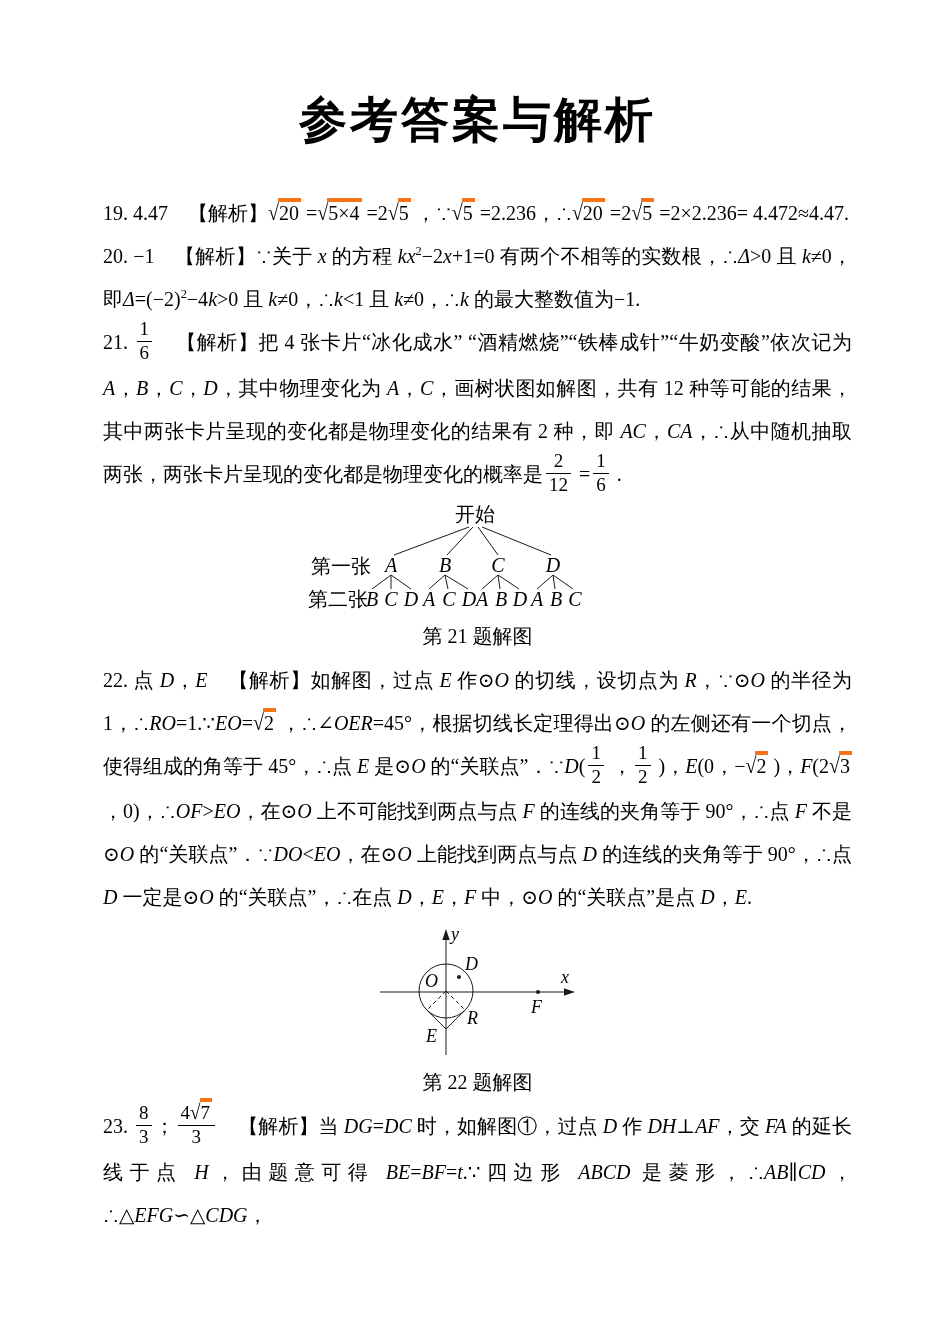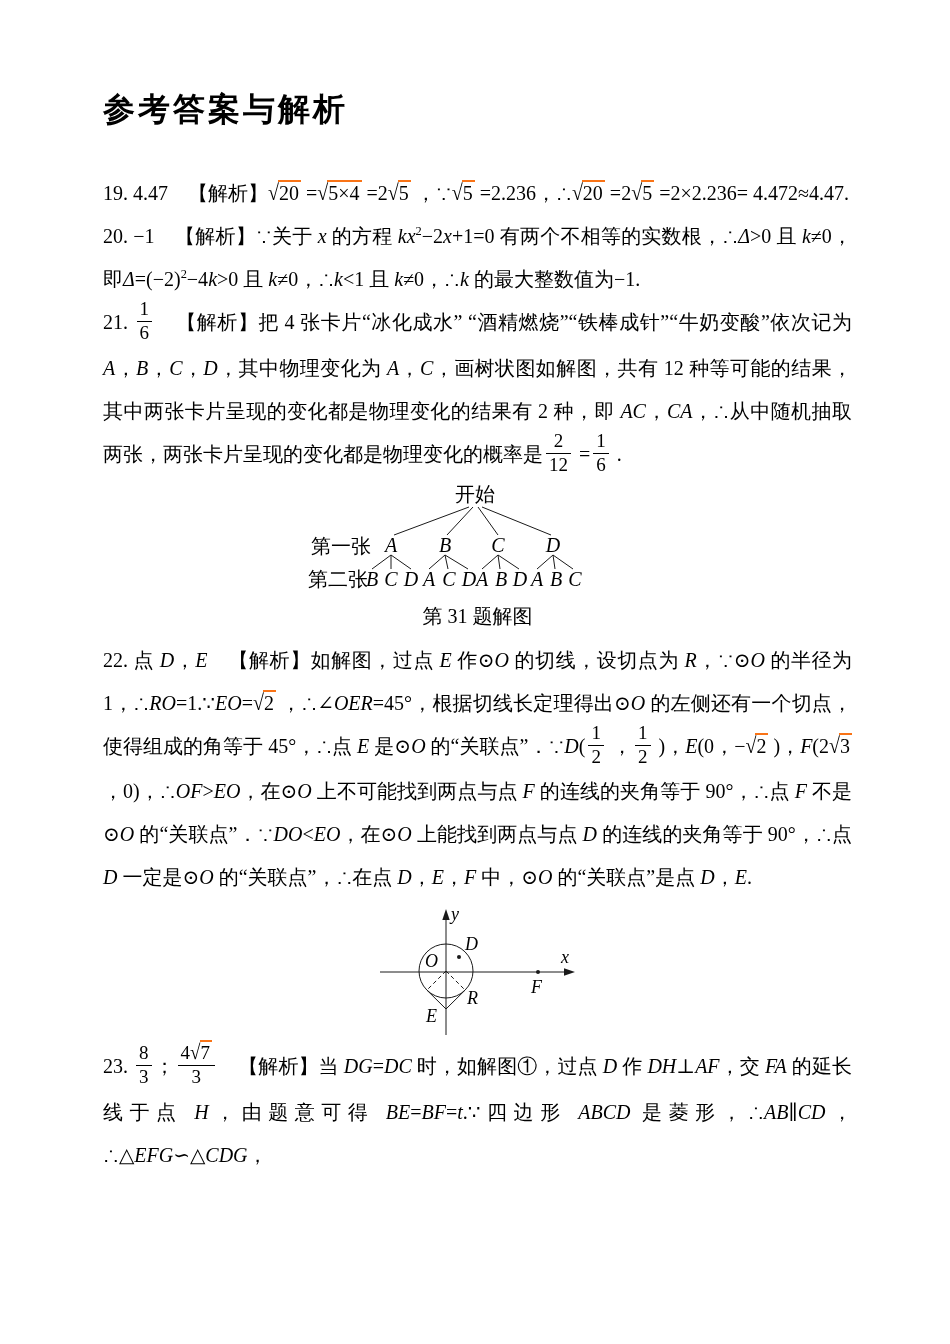--- a/index.html
+++ b/index.html
@@ -3,31 +3,31 @@
 <meta charset="utf-8">
 <style>
   html,body{margin:0;padding:0;background:#ffffff;}
   body{
     width:950px;height:1344px;overflow:hidden;color:#000;
     font-family:"Liberation Serif","DejaVu Serif",serif;
     font-size:20px;
   }
   .page{padding:88px 98px 0 103px;}
   .doc-title{
-    font-size:32px;font-weight:bold;
+    text-align:center;font-size:48px;font-weight:bold;
     letter-spacing:3px;margin:0 0 40px 0;
   }
   .prob{margin:0;line-height:43px;text-align:justify;text-justify:inter-ideograph;}
   .prob b{font-weight:normal;}
   .prob i, svg text.var{font-style:italic;}
   sup{font-size:0.62em;vertical-align:super;line-height:0;}
   
   .sqrt{white-space:nowrap;display:inline-block;line-height:1;}
   .rs{display:inline-block;transform:scaleY(1.12);transform-origin:bottom;margin-right:-1px;}
-  .rc{border-top:2px solid #f97316;padding:0 2px 0 1px;}
+  .rc{border-top:4px solid #f97316;padding:0 2px 0 1px;}
   
   .frac{display:inline-block;vertical-align:middle;text-align:center;
         line-height:1.1;margin:0 3px;position:relative;top:-3px;font-size:0.95em;}
   .fnum{display:block;border-bottom:1px solid #000;padding:0 3px 1px;}
   .fden{display:block;padding:1px 3px 0;}
   
   .figure{text-align:center;margin:6px 0 2px;}
   .figure svg{display:block;margin:0 auto;}
   .fig-caption{text-align:center;line-height:34px;margin-bottom:6px;}
   svg line, svg circle.outline, svg path{stroke:#1a1a1a;fill:none;}
@@ -86,21 +86,21 @@
       <text class="var" x="151" y="101" font-size="20" text-anchor="middle">C</text>
       <text class="var" x="171" y="101" font-size="20" text-anchor="middle">D</text>
       <text class="var" x="184" y="101" font-size="20" text-anchor="middle">A</text>
       <text class="var" x="203" y="101" font-size="20" text-anchor="middle">B</text>
       <text class="var" x="222" y="101" font-size="20" text-anchor="middle">D</text>
       <text class="var" x="239" y="101" font-size="20" text-anchor="middle">A</text>
       <text class="var" x="258" y="101" font-size="20" text-anchor="middle">B</text>
       <text class="var" x="277" y="101" font-size="20" text-anchor="middle">C</text>
     </svg>
   </div>
-  <div class="fig-caption">第 31 题解图</div>
+  <div class="fig-caption">第 21 题解图</div>
 
   <p class="prob"><span>22. 点 </span><i>D</i><span>，</span><i>E</i><span>　</span><b>【解析】</b><span>如解图，过点 </span><i>E</i><span> 作⊙</span><i>O</i><span> 的切线，设切点为 </span><i>R</i><span>，∵⊙</span><i>O</i><span> 的半径为 1，∴</span><i>RO</i><span>=1.∵</span><i>EO</i><span>=</span><span class="sqrt"><span class="rs">√</span><span class="rc">2</span></span><span> ，∴∠</span><i>OER</i><span>=45°，根据切线长定理得出⊙</span><i>O</i><span> 的左侧还有一个切点，使得组成的角等于 45°，∴点 </span><i>E</i><span> 是⊙</span><i>O</i><span> 的“关联点”．∵</span><i>D</i><span>(</span><span class="frac"><span class="fnum"><span>1</span></span><span class="fden"><span>2</span></span></span><span> ，</span><span class="frac"><span class="fnum"><span>1</span></span><span class="fden"><span>2</span></span></span><span> )，</span><i>E</i><span>(0，−</span><span class="sqrt"><span class="rs">√</span><span class="rc">2</span></span><span> )，</span><i>F</i><span>(2</span><span class="sqrt"><span class="rs">√</span><span class="rc">3</span></span><span> ，0)，∴</span><i>OF</i><span>&gt;</span><i>EO</i><span>，在⊙</span><i>O</i><span> 上不可能找到两点与点 </span><i>F</i><span> 的连线的夹角等于 90°，∴点 </span><i>F</i><span> 不是⊙</span><i>O</i><span> 的“关联点”．∵</span><i>DO</i><span>&lt;</span><i>EO</i><span>，在⊙</span><i>O</i><span> 上能找到两点与点 </span><i>D</i><span> 的连线的夹角等于 90°，∴点 </span><i>D</i><span> 一定是⊙</span><i>O</i><span> 的“关联点”，∴在点 </span><i>D</i><span>，</span><i>E</i><span>，</span><i>F</i><span> 中，⊙</span><i>O</i><span> 的“关联点”是点 </span><i>D</i><span>，</span><i>E</i><span>.</span></p>
 
   <div class="figure">
     <svg width="220" height="138" viewBox="0 0 220 138">
 
       <line x1="12" y1="67" x2="198" y2="67"></line>
       <polygon class="arrow" points="196,63.2 207,67 196,70.8"></polygon>
       <line x1="78" y1="13" x2="78" y2="130"></line>
       <polygon class="arrow" points="74.3,15 78,4 81.7,15"></polygon>
@@ -118,16 +118,17 @@
 
       <text class="var" x="70" y="62" font-size="18" text-anchor="end">O</text>
       <text class="var" x="97" y="45" font-size="18">D</text>
       <text class="var" x="99" y="99" font-size="18">R</text>
       <text class="var" x="58" y="117" font-size="18">E</text>
       <text class="var" x="163" y="88" font-size="18">F</text>
       <text class="var" x="193" y="58" font-size="18">x</text>
       <text class="var" x="83" y="15" font-size="18">y</text>
     </svg>
   </div>
+  <div class="fig-caption">第 22 题解图</div>
 
   <p class="prob"><span>23. </span><span class="frac"><span class="fnum"><span>8</span></span><span class="fden"><span>3</span></span></span><span>；</span><span class="frac"><span class="fnum"><span>4</span><span class="sqrt"><span class="rs">√</span><span class="rc">7</span></span></span><span class="fden"><span>3</span></span></span><span>　</span><b>【解析】</b><span>当 </span><i>DG</i><span>=</span><i>DC</i><span> 时，如解图①，过点 </span><i>D</i><span> 作 </span><i>DH</i><span>⊥</span><i>AF</i><span>，交 </span><i>FA</i><span> 的延长线于点 </span><i>H</i><span>，由题意可得 </span><i>BE</i><span>=</span><i>BF</i><span>=</span><i>t</i><span>.∵四边形 </span><i>ABCD</i><span> 是菱形，∴</span><i>AB</i><span>∥</span><i>CD</i><span>，∴△</span><i>EFG</i><span>∽△</span><i>CDG</i><span>，</span></p>
 
 </div>
 
 </body></html>

